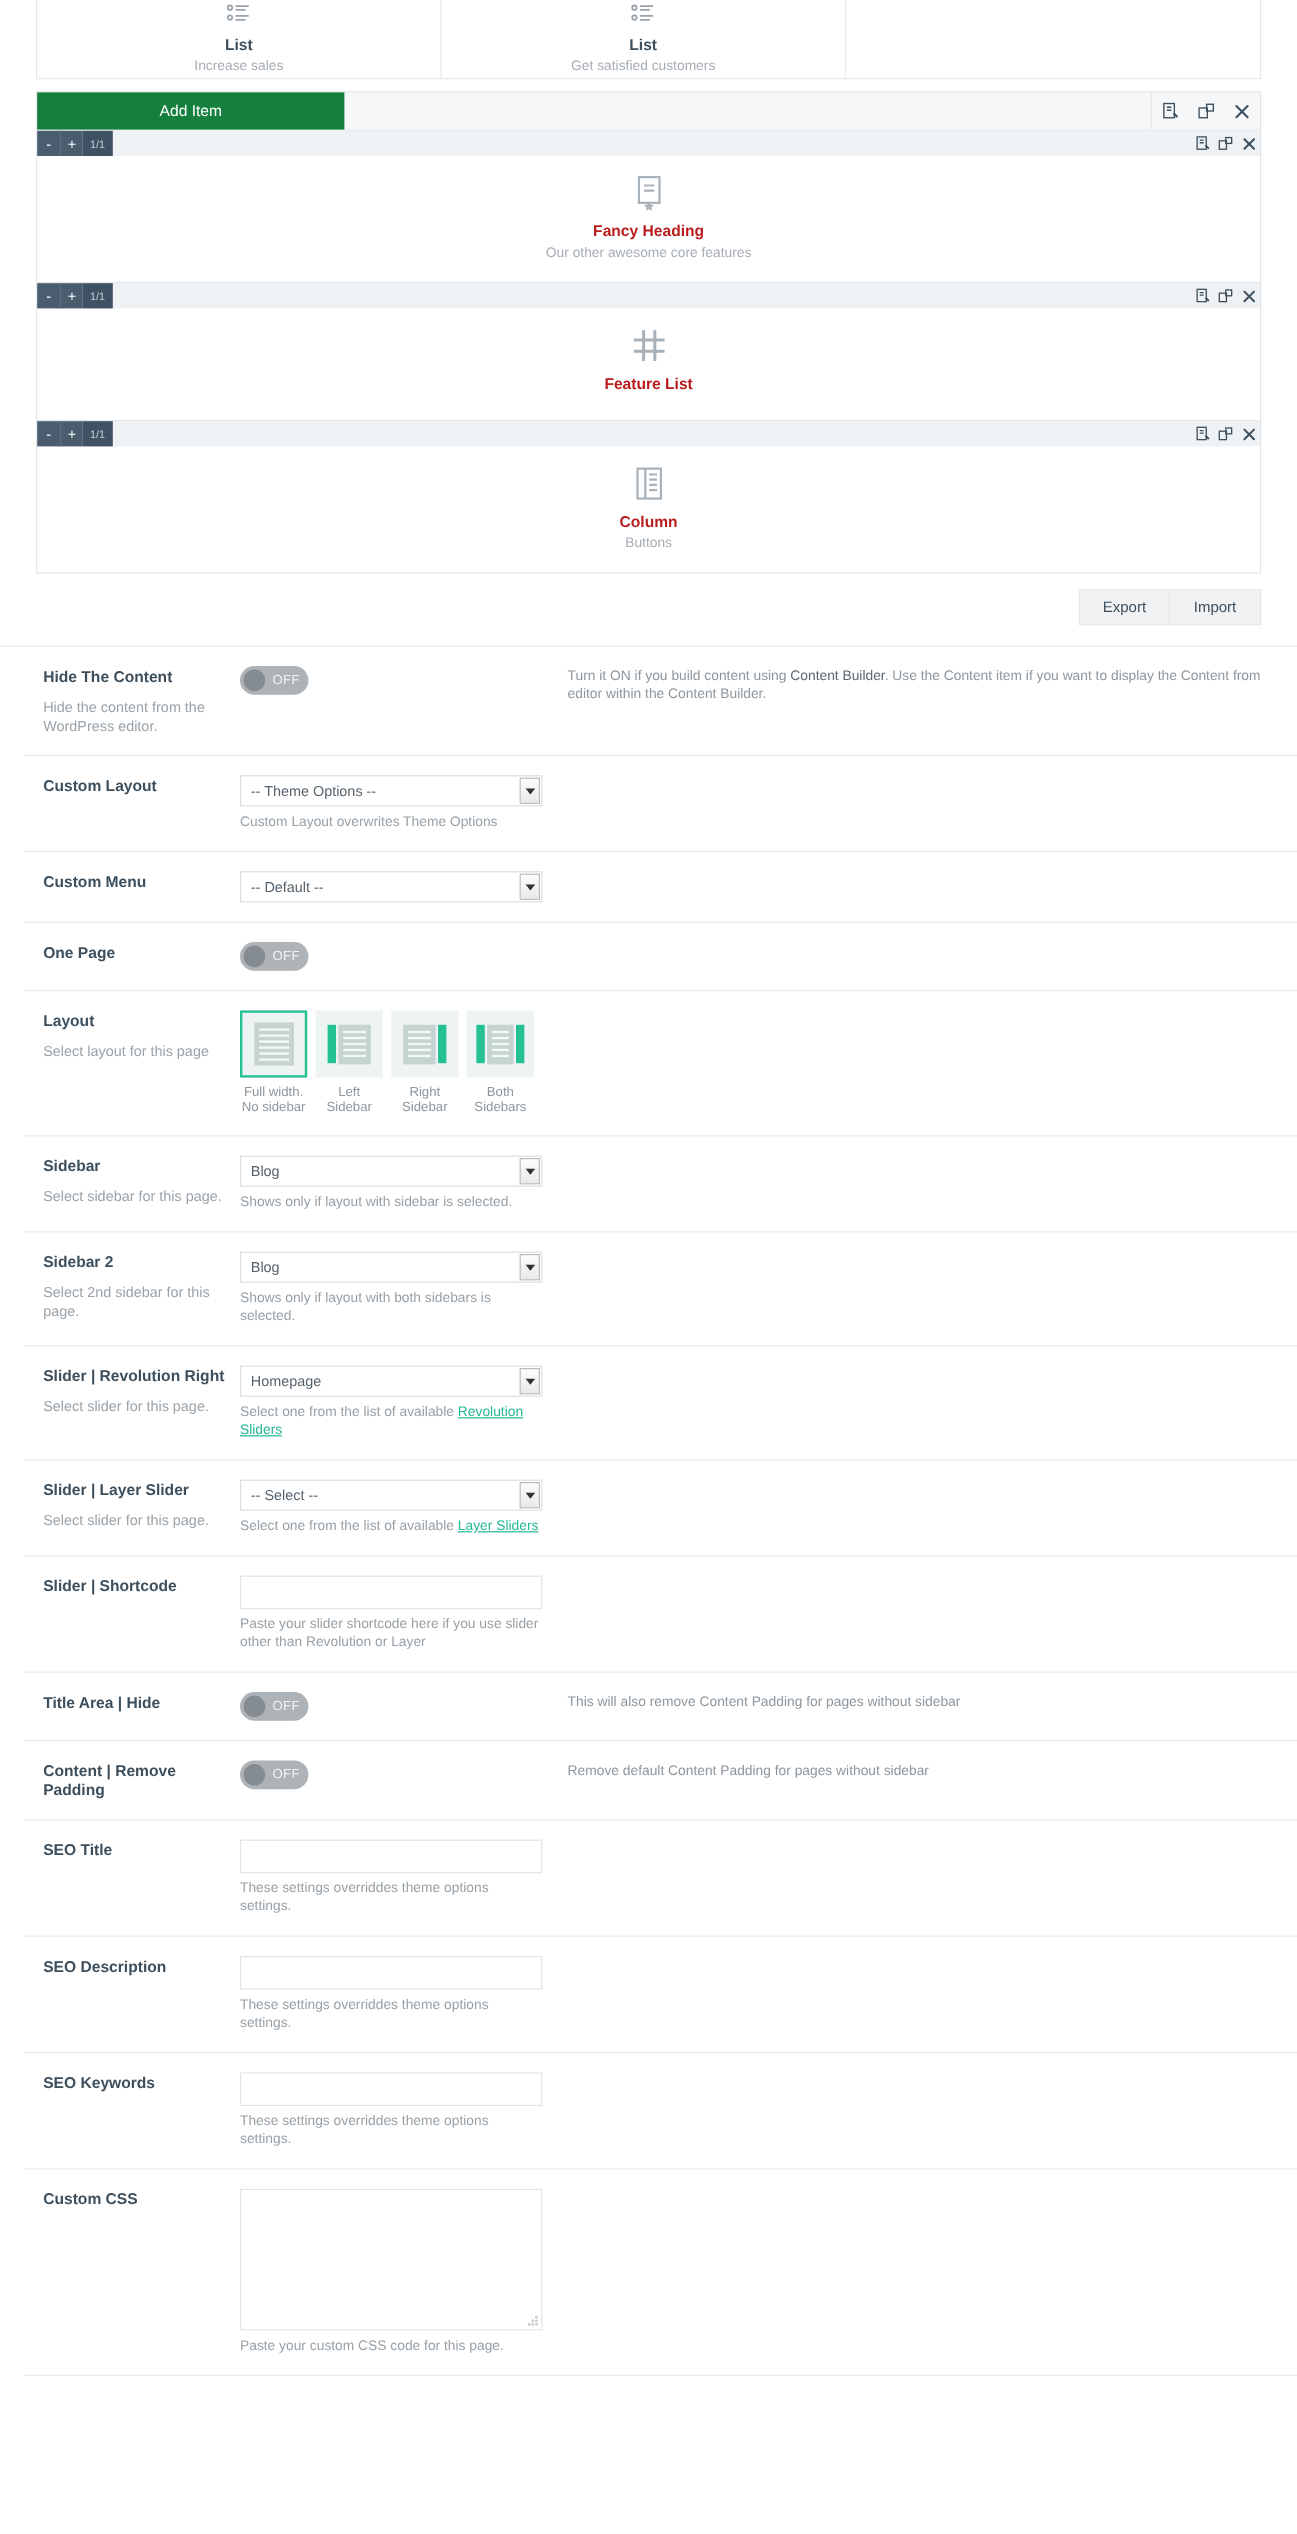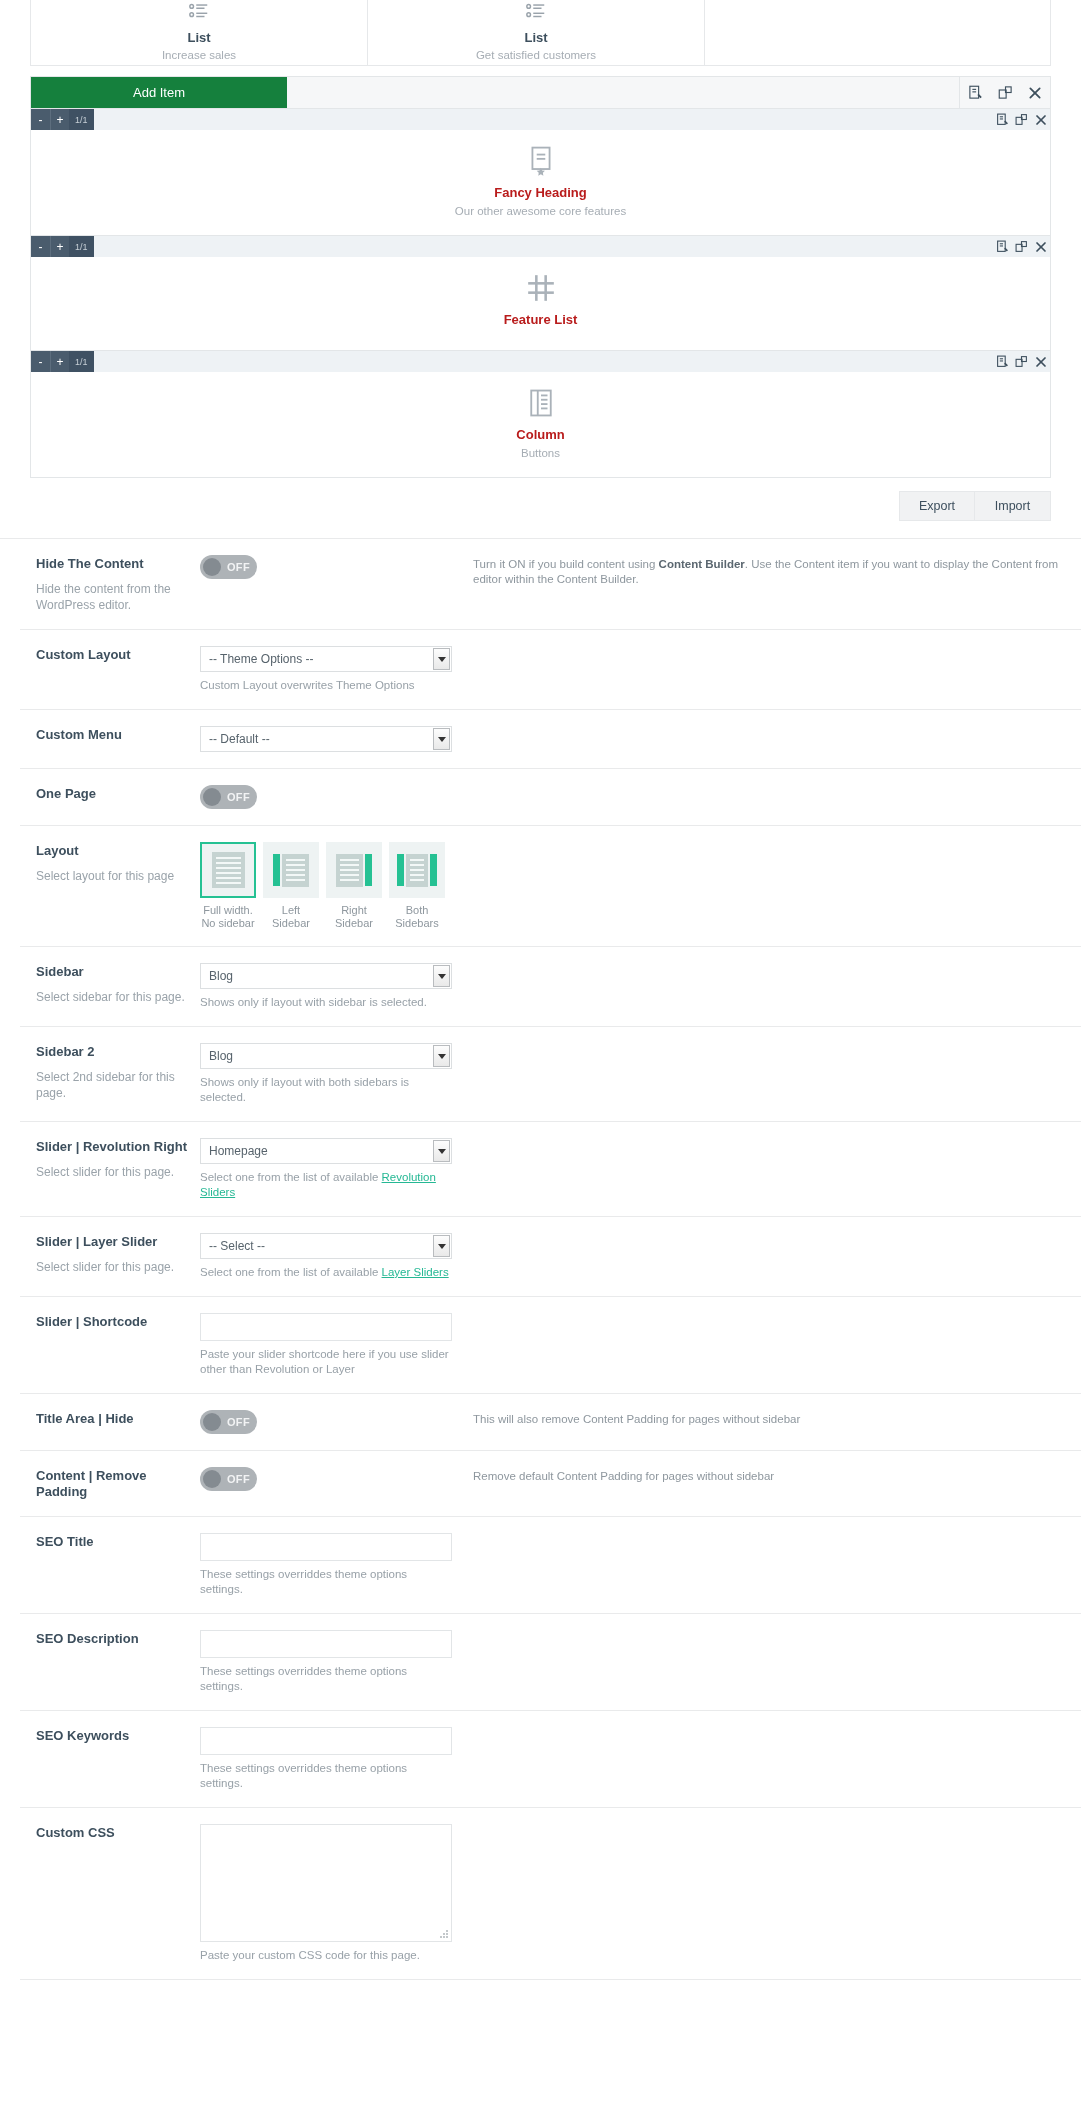--- a/index.html
+++ b/index.html
@@ -191,41 +191,41 @@
     width: 252px;
   }
   .row-extra {
     flex: 1 1 auto;
     padding-left: 21px;
     font-size: 11.5px;
     color: #8e979e;
     line-height: 15px;
     padding-top: 2px;
   }
-  .row-extra b { color: #5b6770; font-weight: 700; }
+  .row-extra b { color: #5b6770; font-weight: 400; }
 
   
   .toggle {
     width: 57px; height: 24px;
     border-radius: 12px;
     background: #aeb3b7;
     display: flex; align-items: center;
     position: relative;
     cursor: pointer;
     user-select: none;
   }
   .toggle .knob {
     width: 18px; height: 18px; border-radius: 50%;
     background: #848b91;
     margin-left: 3px;
   }
   .toggle .tlabel {
     color: #f2f3f4;
     font-size: 11px;
-    font-weight: 700;
+    font-weight: 400;
     margin-left: 6px;
     letter-spacing: .3px;
   }
 
   
   .select {
     width: 252px;
     height: 26px;
     border: 1px solid #dcdfe1;
     background: #ffffff;

